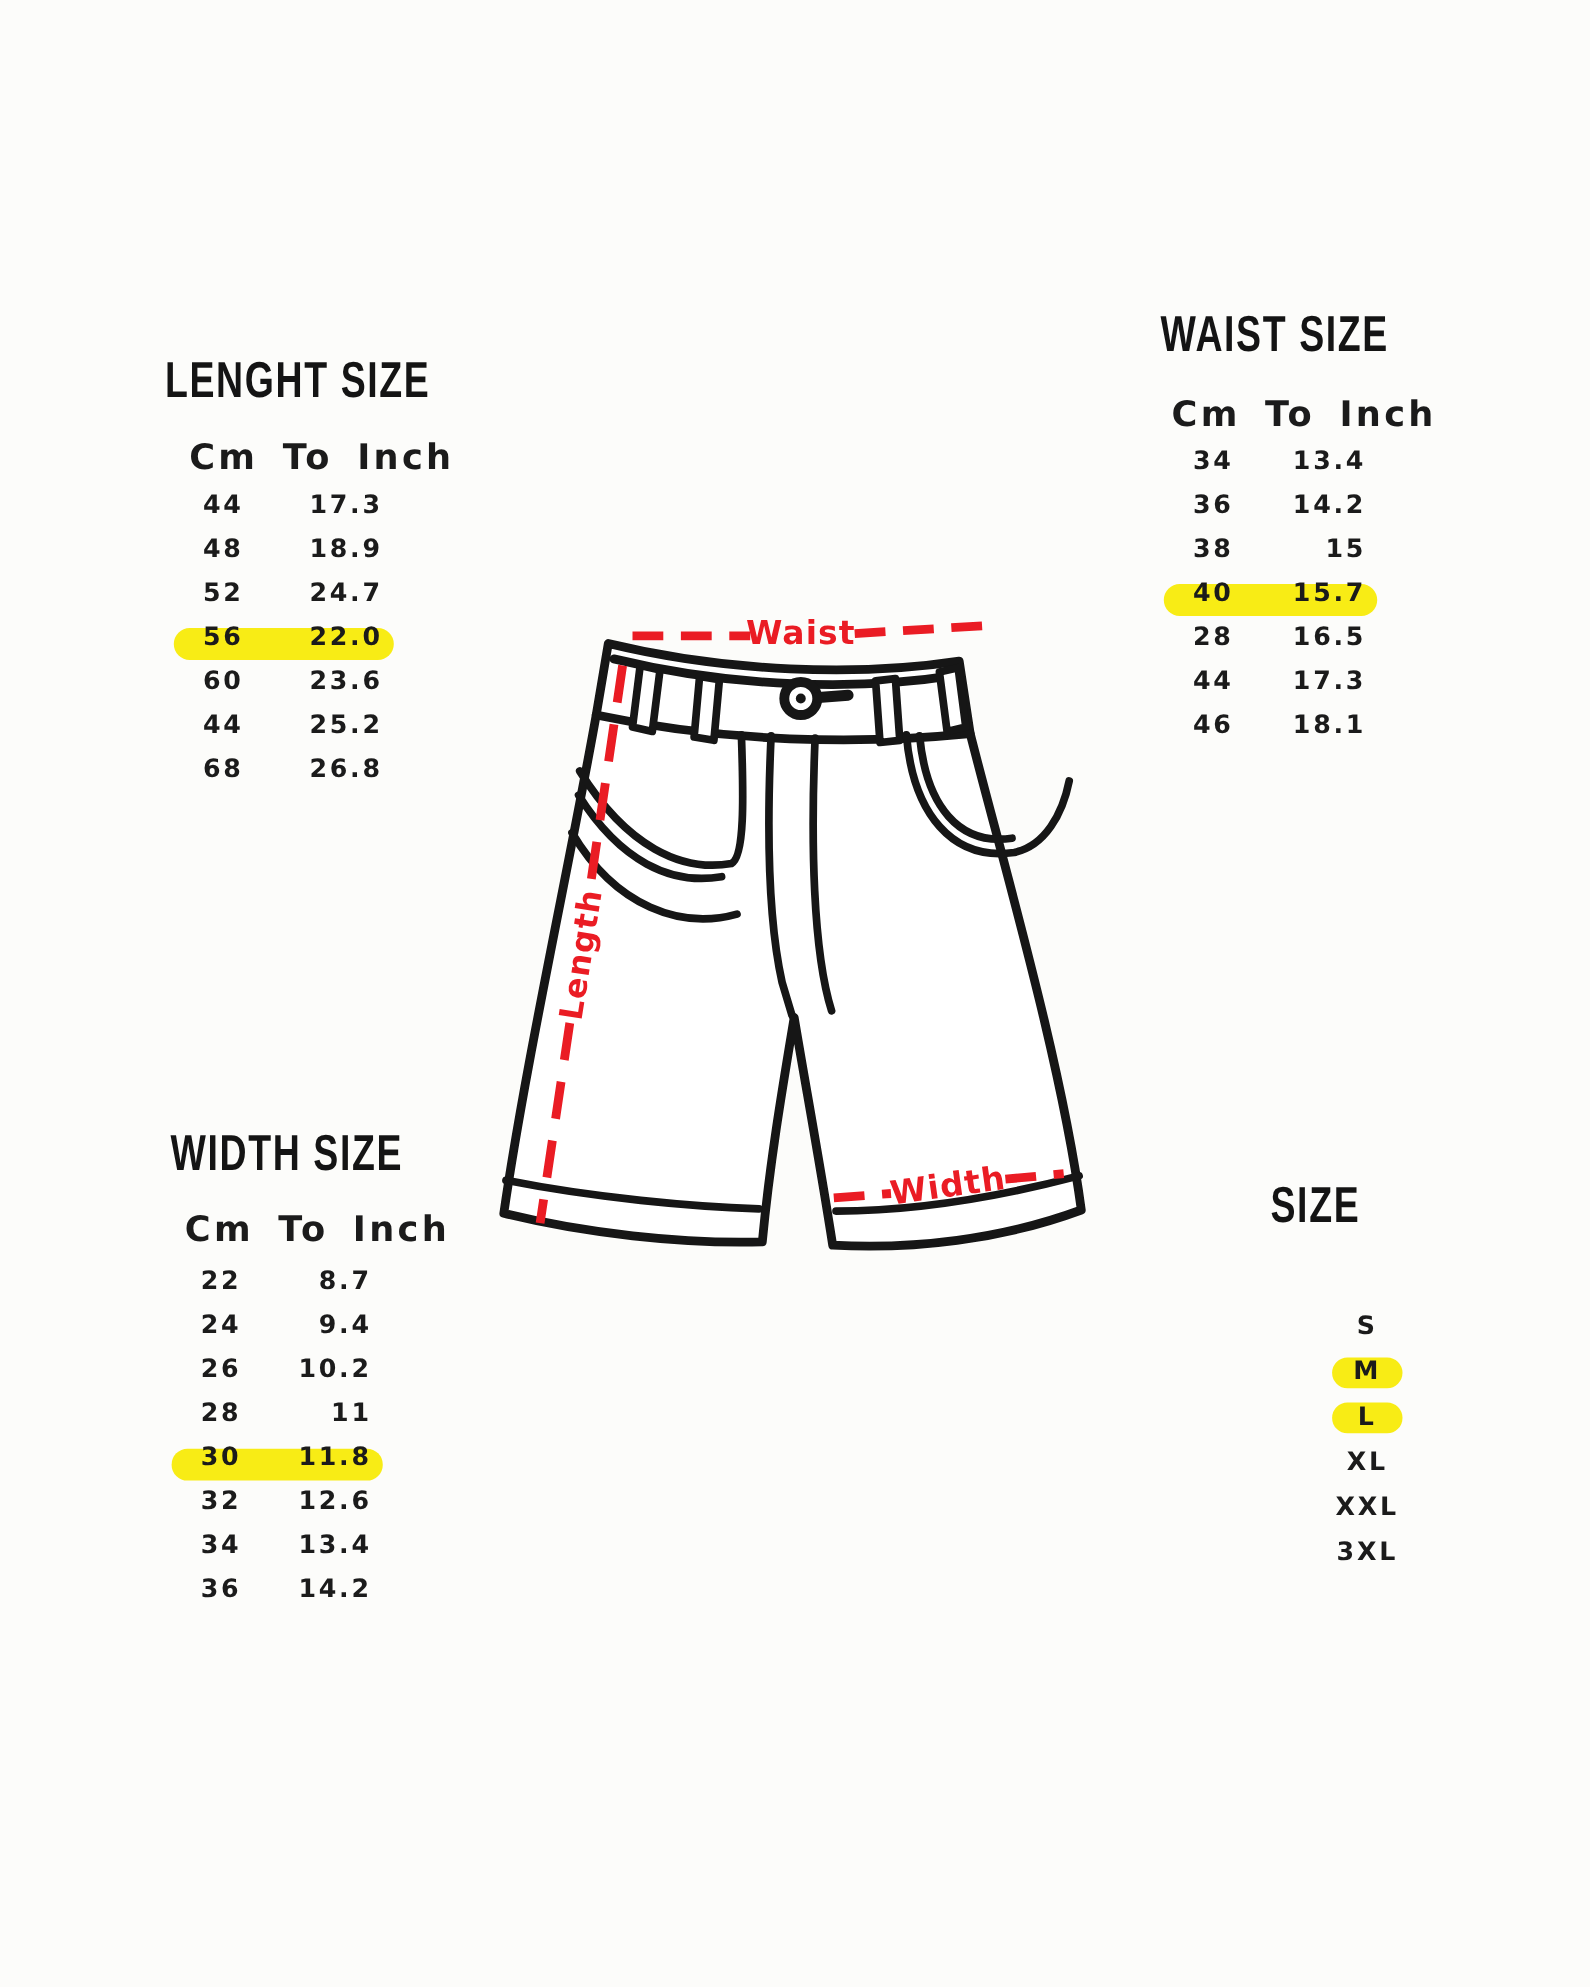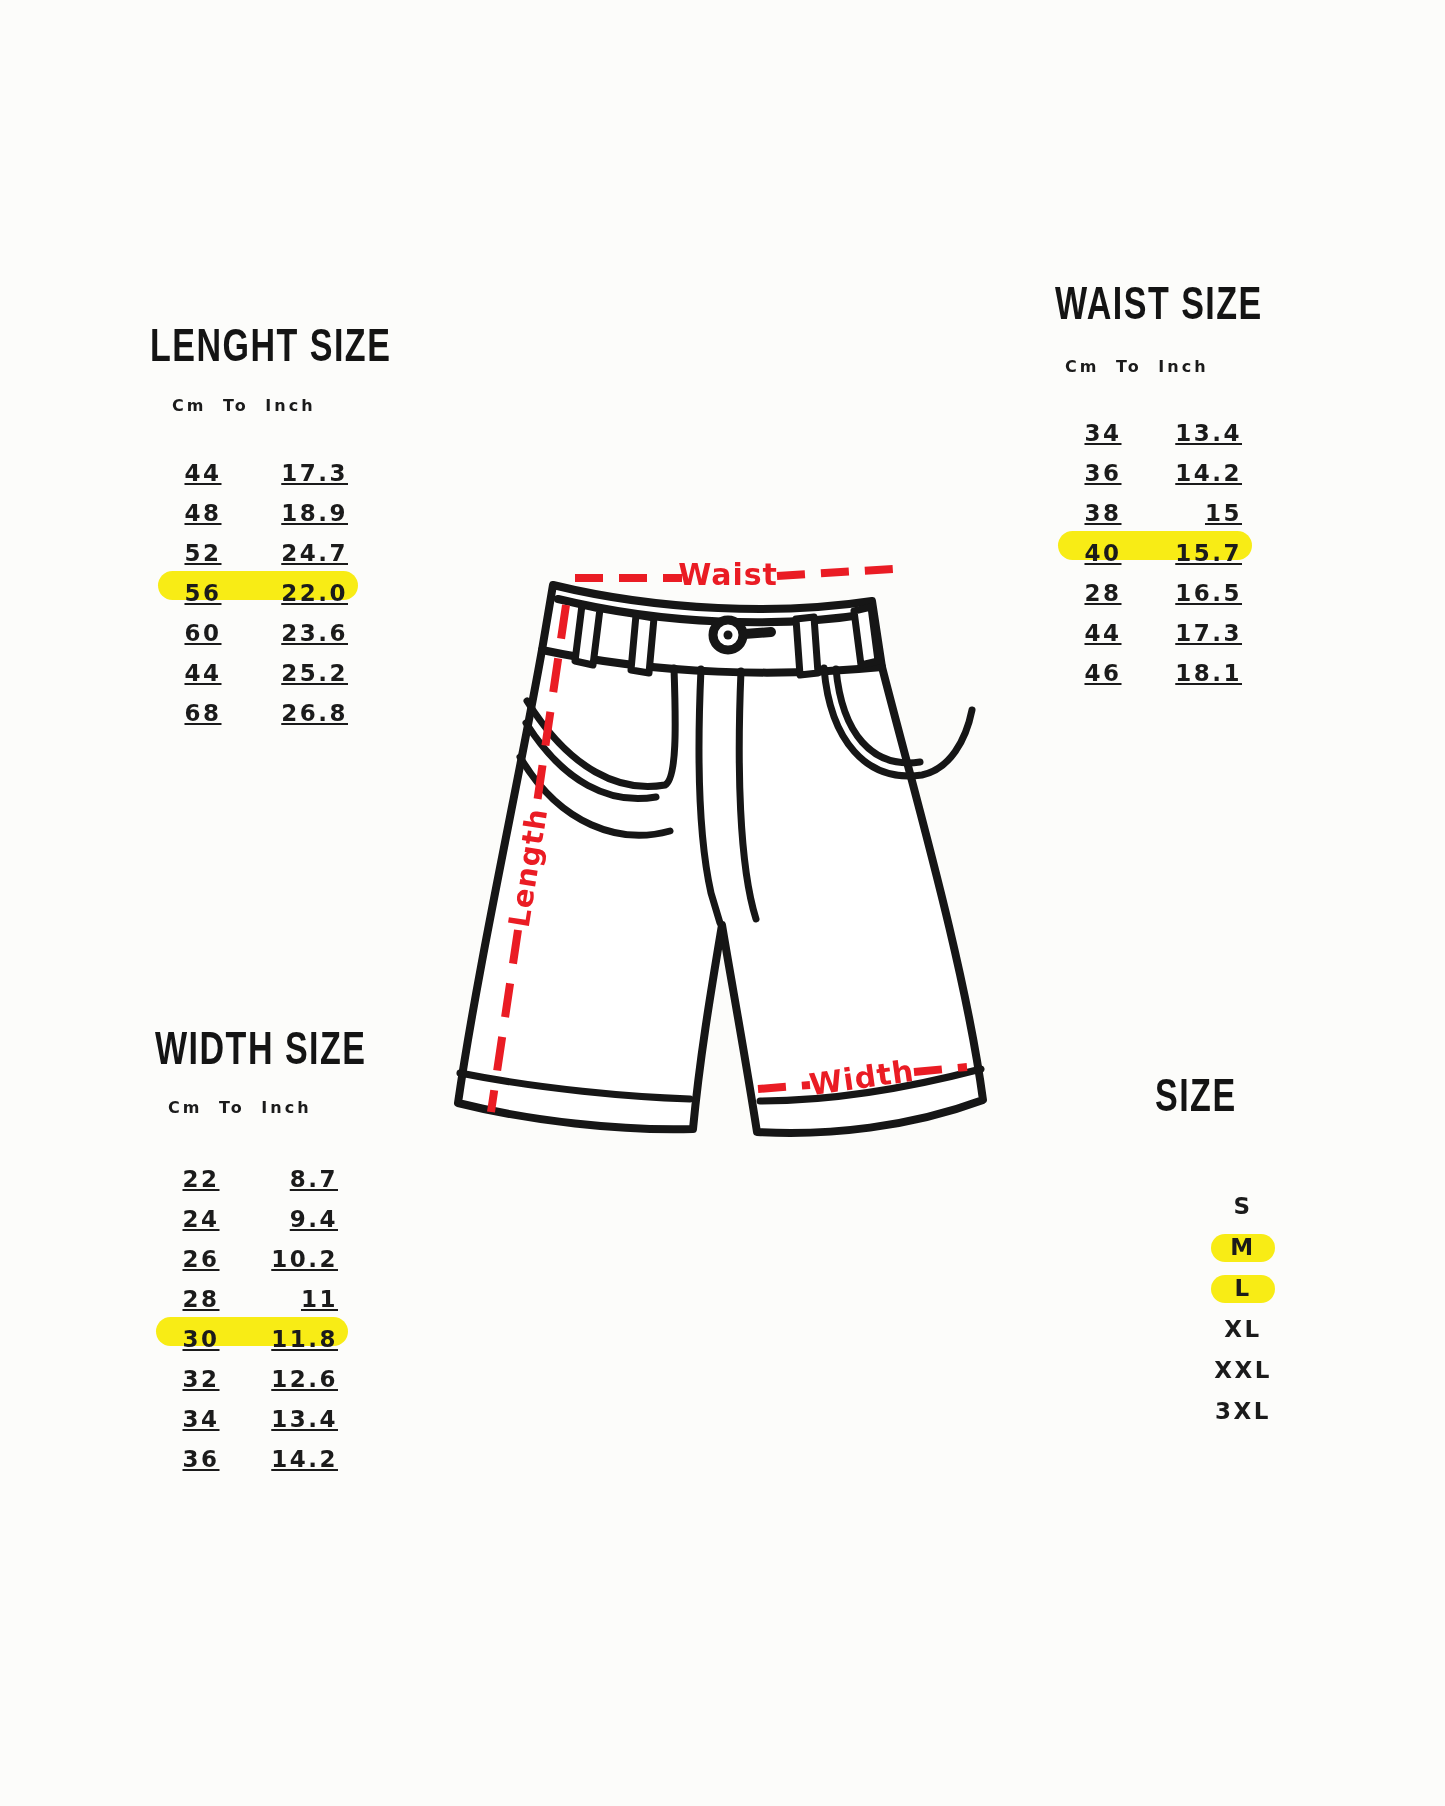--- a/index.html
+++ b/index.html
@@ -19,36 +19,35 @@
     letter-spacing:2px;
     color:#141414;
     white-space:nowrap;
     transform:scaleX(0.74);
     transform-origin:left top;
     line-height:1;
   }
   .hdr {
     position:absolute;
     font-weight:700;
-    font-size:16px;
+    font-size:32px;
     letter-spacing:3px;
     word-spacing:8px;
     white-space:nowrap;
     color:#1b1b1b;
   }
   .rows { position:absolute; }
   .row {
     position:relative;
     display:flex;
-    align-items:flex-end;
+    align-items:flex-start;
     height:40px;
     font-weight:700;
     font-size:23px;
     letter-spacing:2.5px;
-    text-decoration:underline;
   }
   .row .cm { width:66px; text-align:center; }
   .row .inch { margin-left:auto; text-align:right; }
   .row.hl::before {
     content:"";
     position:absolute;
     left:-12px; right:-10px;
     top:5px; height:29px;
     background:#f8ec15;
     border-radius:15px;

